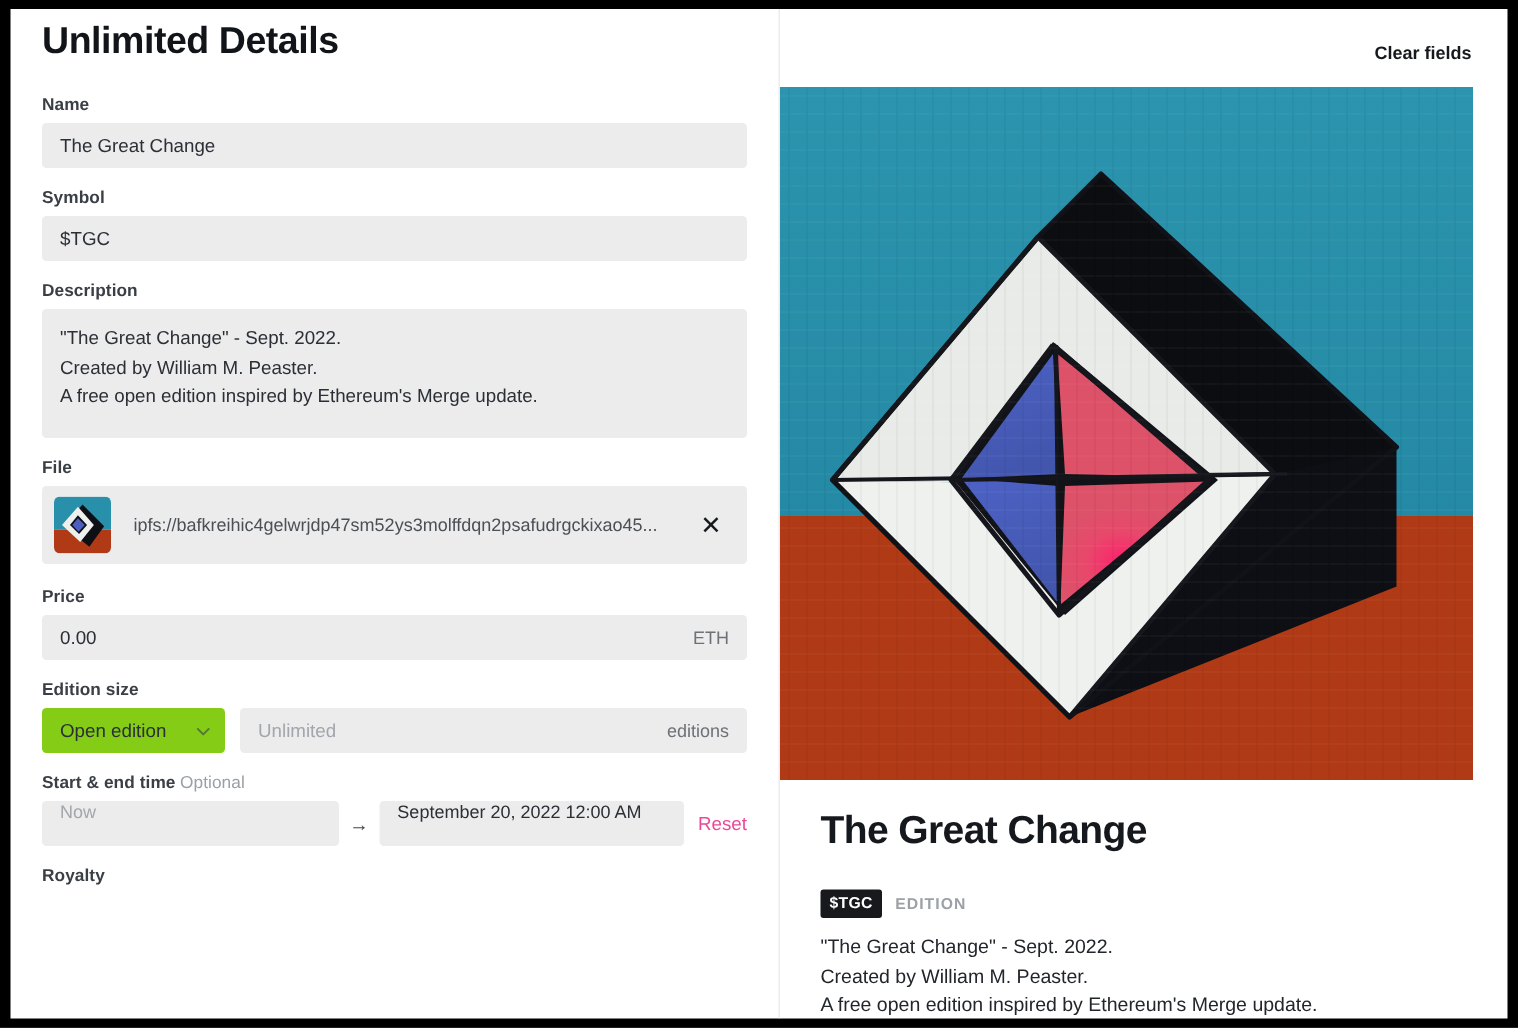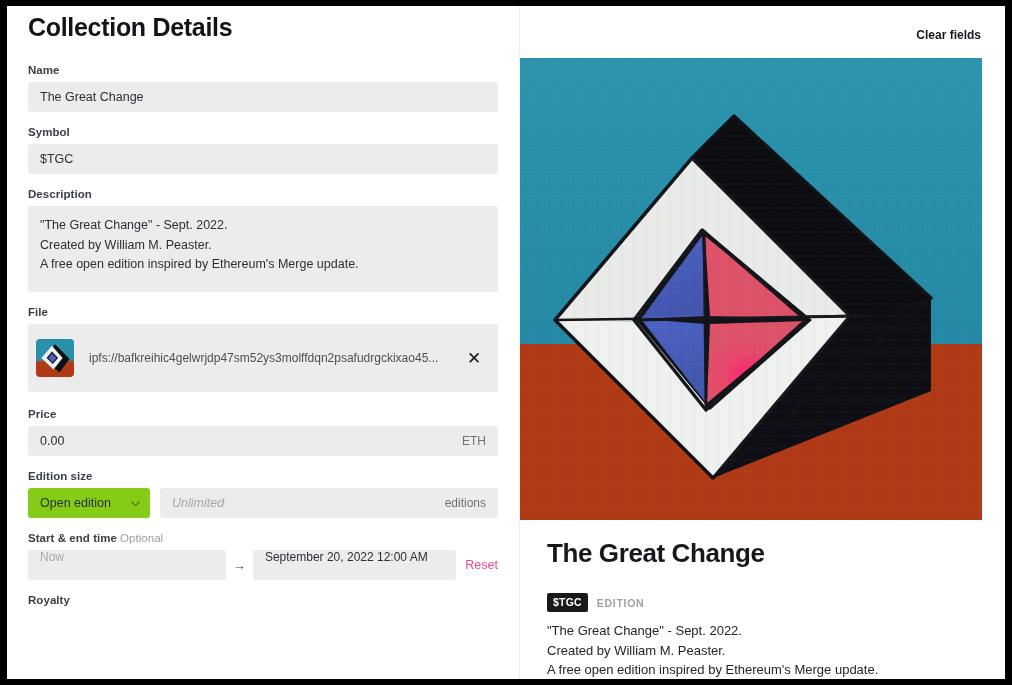--- a/index.html
+++ b/index.html
@@ -69,37 +69,37 @@
     font-size: 12.5px;
     color: #2b2f36;
     position: relative;
   }
   .input .suffix {
     position: absolute;
     right: 12px;
     font-size: 12px;
     color: #6d7278;
   }
-  .input .ph { color: #a2a7ad; font-style: italic; }
+  .input .ph { color: #a2a7ad; }
 
   .textarea {
     background: #ececec;
     border-radius: 3px;
     min-height: 86px;
     padding: 10px 12px;
     font-size: 12.5px;
     color: #2b2f36;
     line-height: 19.5px;
   }
 
   
   .file-row {
     background: #ececec;
     border-radius: 3px;
-    height: 68px;
+    height: 52px;
     display: flex;
     align-items: center;
     padding: 0 14px 0 8px;
   }
   .file-thumb {
     width: 38px; height: 38px;
     border-radius: 4px;
     overflow: hidden;
     flex: 0 0 38px;
     position: relative;
@@ -236,21 +236,21 @@
 </head>
 <body>
 
 <div id="frame">
 <div id="page">
 
   <div id="clear-fields">Clear fields</div>
 
   <div id="form-col">
 
-    <div id="page-title">Collection Details</div>
+    <div id="page-title">Unlimited Details</div>
 
     <div class="field">
       <div class="field-label">Name</div>
       <div class="input">
         <span>The Great Change</span>
       </div>
     </div>
 
     <div class="field">
       <div class="field-label">Symbol</div>

